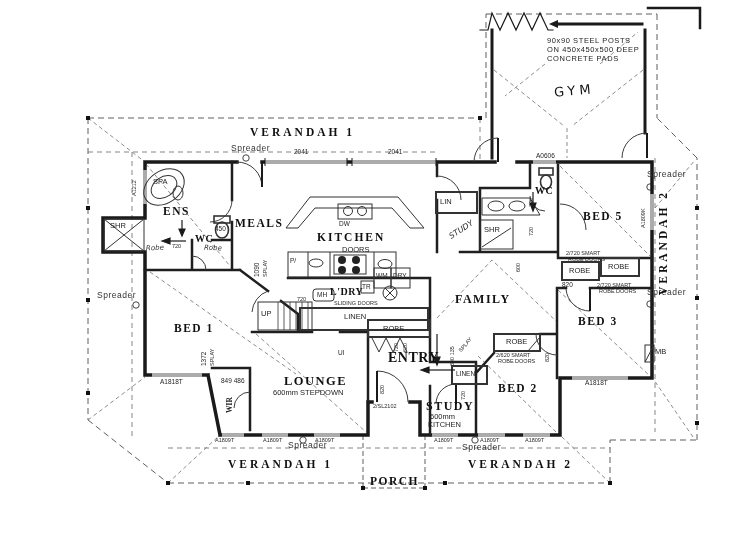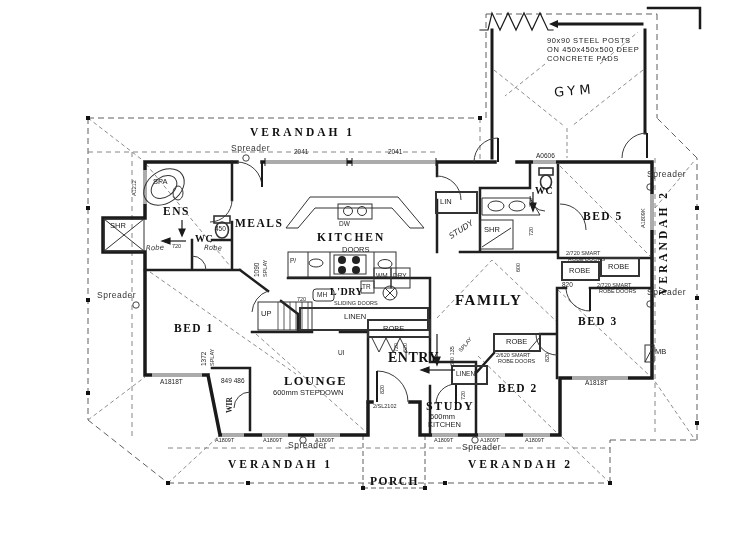--- a/index.html
+++ b/index.html
@@ -313,21 +313,21 @@
 <div class="t s5" style="left:373px;top:404px">2/SL2102</div>
 
 <div class="t room" style="left:426px;top:400px;font-size:12px">STUDY</div>
 <div class="t s7" style="left:430px;top:413px">600mm</div>
 <div class="t s7" style="left:428px;top:421px">KITCHEN</div>
 <div class="t s6" style="left:456px;top:371px">LINEN</div>
 <div class="t s5 vert" style="left:461px;top:400px">720</div>
 <div class="t s5 vert" style="left:450px;top:366px">300 135</div>
 <div class="t s5" style="left:458px;top:350px;transform:rotate(-50deg);transform-origin:0 0">SPLAY</div>
 
-<div class="t room" style="left:455px;top:293px;font-size:15px">FAMILY</div>
+<div class="t room" style="left:455px;top:293px;font-size:12px">FAMILY</div>
 <div class="t s7" style="left:440px;top:198px">LIN</div>
 <div class="t hand-study" style="left:448px;top:234px">STUDY</div>
 <div class="t s7" style="left:484px;top:226px">SHR</div>
 <div class="t room-sm" style="left:535px;top:186px">WC</div>
 <div class="t s5 vert" style="left:529px;top:207px">720</div>
 <div class="t s5 vert" style="left:529px;top:236px">720</div>
 <div class="t s5 vert" style="left:516px;top:272px">600</div>
 
 <div class="t room" style="left:498px;top:383px">BED 2</div>
 <div class="t s7" style="left:506px;top:338px">ROBE</div>

